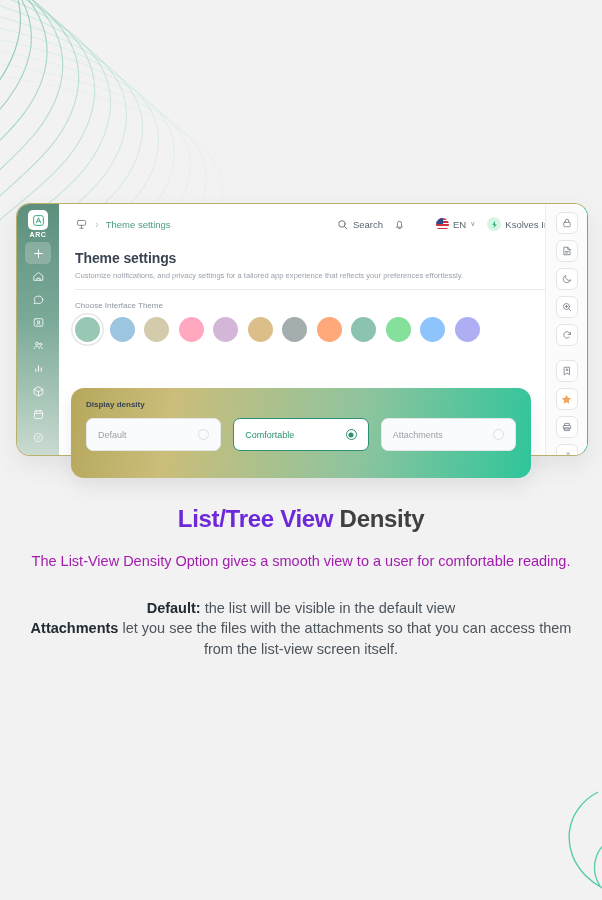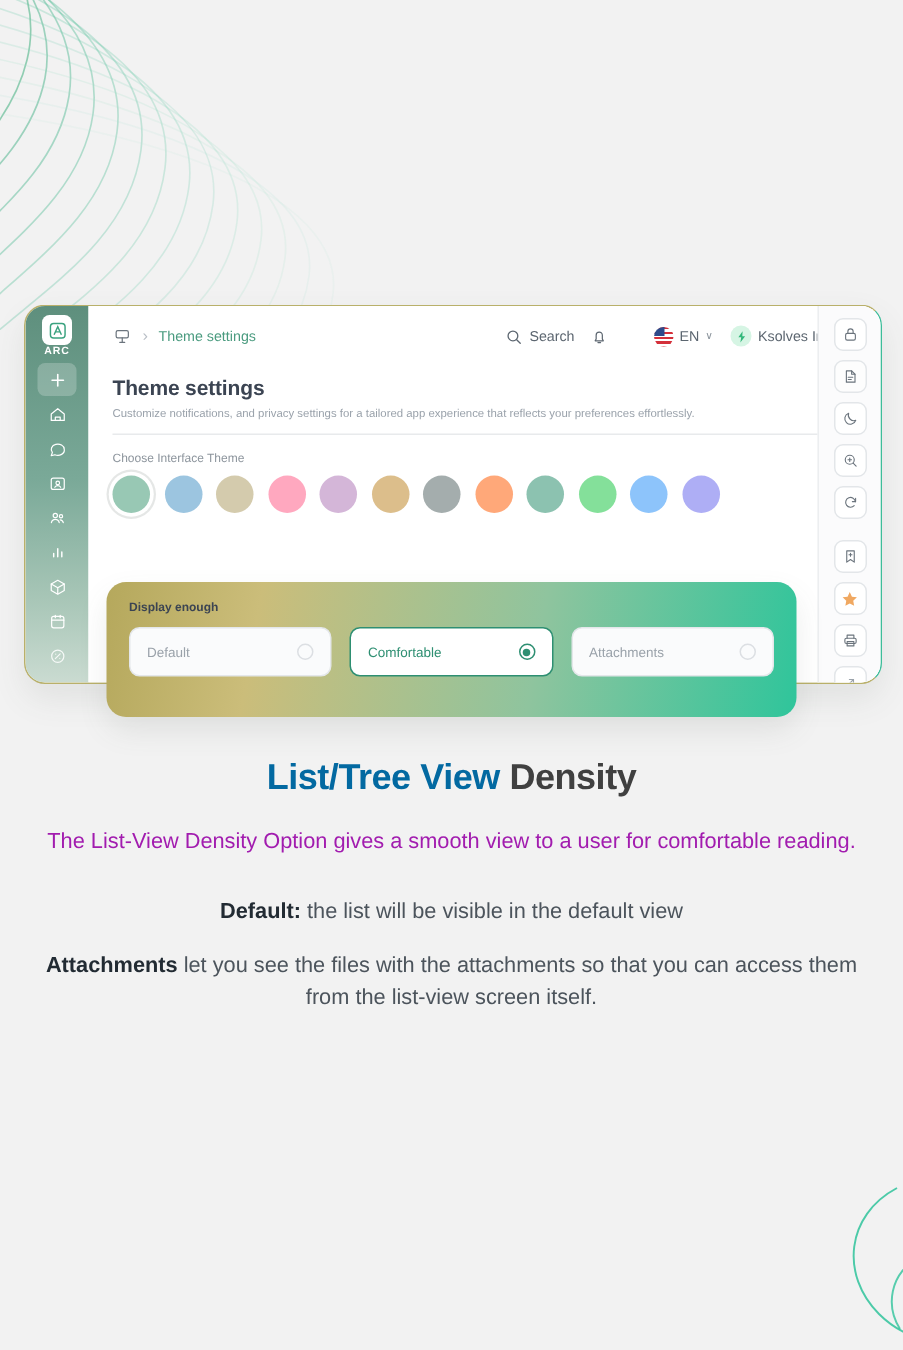--- a/index.html
+++ b/index.html
@@ -271,36 +271,36 @@
     text-align: center;
     z-index: 2;
     padding: 0 22px;
   }
   .cap-heading {
     font-size: 24px;
     font-weight: 700;
     letter-spacing: -0.3px;
     margin-bottom: 18px;
   }
-  .cap-heading .green { color: #0369a1; }
+  .cap-heading .green { color: #6d28d9; }
   .cap-heading .dark { color: #404040; }
 
   .cap-lead {
     font-size: 14.5px;
     color: #a21caf;
     line-height: 1.42;
     max-width: 548px;
     margin: 0 auto 26px auto;
   }
   .cap-list p {
     font-size: 14.5px;
     color: #4c545c;
     line-height: 1.42;
     max-width: 560px;
-    margin: 16px auto;
+    margin: 0 auto;
   }
   .cap-list b { color: #222b33; font-weight: 700; }
 </style>
 </head>
 <body>
 
 <svg class="bg-deco-tl" viewBox="0 0 330 290">
   <g fill="none" stroke-width="1.1">
     <path d="M-30 -40 C 60 10, 90 60, 78 110 C 66 160, 20 190, -10 235" stroke="#3fae7e" opacity="0.55"></path>
     <path d="M-40 -30 C 58 20, 100 70, 90 122 C 80 174, 30 205, -5 250" stroke="#45b288" opacity="0.5"></path>
@@ -521,21 +521,21 @@
         <svg width="12" height="12" viewBox="0 0 24 24" fill="none" stroke="#9aa2aa" stroke-width="1.5" stroke-linecap="round" stroke-linejoin="round">
           <path d="M8 16 16 8M10.5 8H16v5.5"></path>
         </svg>
       </div>
     </div>
 
   </div>
 </div>
 
 <div class="density-card">
-  <div class="density-title">Display enough</div>
+  <div class="density-title">Display density</div>
   <div class="density-opts" id="density-opts">
       <div class="opt">
         <span class="opt-label">Default</span>
         <span class="radio"></span>
       </div>
       <div class="opt selected">
         <span class="opt-label">Comfortable</span>
         <span class="radio"></span>
       </div>
       <div class="opt">

